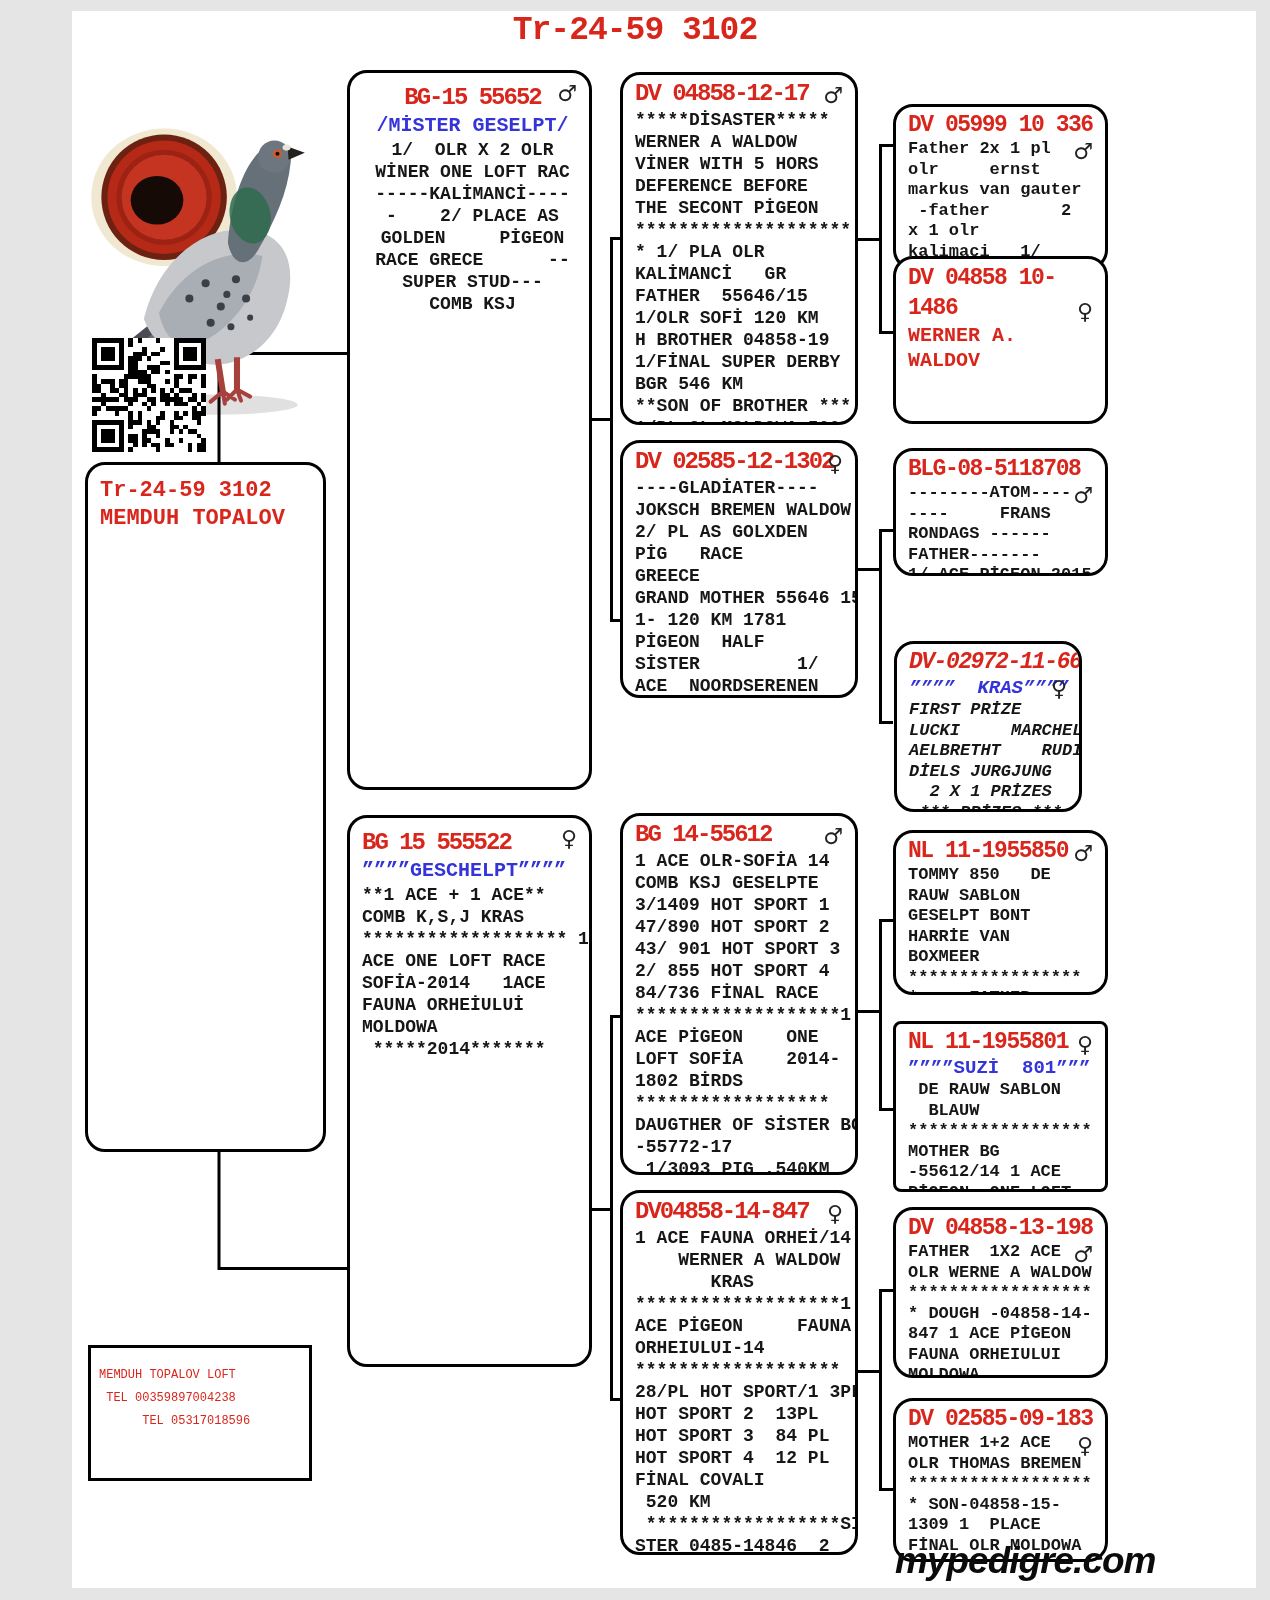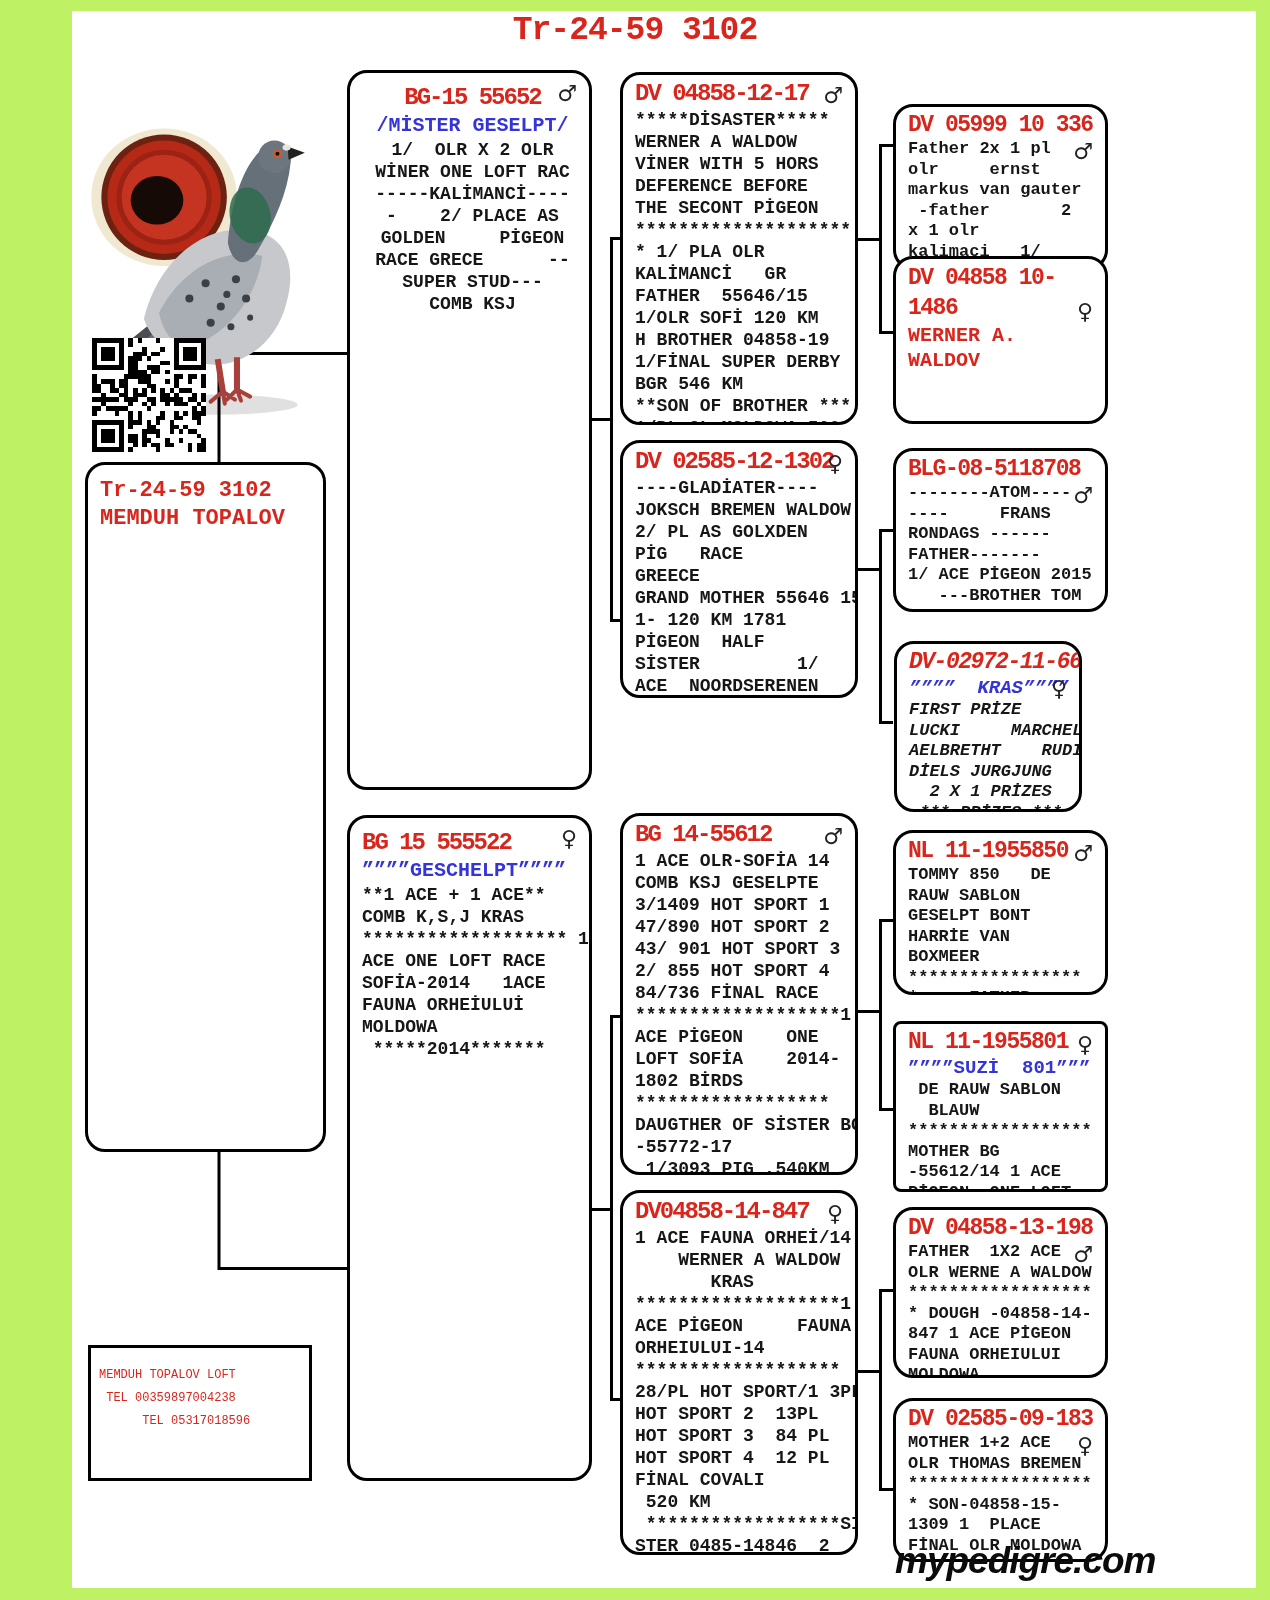--- a/index.html
+++ b/index.html
@@ -1,16 +1,16 @@
 <!DOCTYPE html>
 <html style="--red: #d9261c; --blue: #3434d8;"><head>
 <meta charset="utf-8">
 <style>
   html,body{margin:0;padding:0;background:#000;}
-  .stage{position:relative;width:1270px;height:1600px;background:#bef264;overflow:hidden;
+  .stage{position:relative;width:1270px;height:1600px;background:#e5e5e5;overflow:hidden;
          font-family:"Liberation Mono","DejaVu Sans Mono",monospace;}
   .paper{position:absolute;left:72px;top:11px;width:1184px;height:1577px;background:#ffffff;}
   .page-title{position:absolute;top:12px;left:0;width:1270px;text-align:center;
               font-weight:bold;font-size:33px;letter-spacing:-1px;color:var(--red);}
   .box{position:absolute;background:#fff;border:3px solid #000;box-sizing:border-box;
        overflow:hidden;padding:4px 6px 0 12px;}
   .rounded{border-radius:20px;}
   .ring{font-weight:bold;color:var(--red);font-size:24px;line-height:30px;
         letter-spacing:-2px;white-space:pre;}
   .pname{font-weight:bold;color:var(--blue);font-size:20px;line-height:26px;white-space:pre;}
@@ -310,21 +310,21 @@
 WİNER ONE LOFT RAC
 -----KALİMANCİ----
 -    2/ PLACE AS
 GOLDEN     PİGEON
 RACE GRECE      --
 SUPER STUD---
 COMB KSJ</div>
     <div class="sex">♂</div>
   </div>
 
-  <div class="box rounded mid" style="left:347px;top:815px;width:245px;height:666px;padding-top:10px;">
+  <div class="box rounded mid" style="left:347px;top:815px;width:245px;height:552px;padding-top:10px;">
     <div class="ring">BG 15 555522</div>
     <div class="pname">””””GESCHELPT””””</div>
     <div class="body-text">**1 ACE + 1 ACE**
 COMB K,S,J KRAS
 ******************* 1
 ACE ONE LOFT RACE
 SOFİA-2014   1ACE
 FAUNA ORHEİULUİ
 MOLDOWA
  *****2014*******</div>
@@ -421,21 +421,21 @@
   </div>
 
   <div class="box rounded right-col" style="left:893px;top:256px;width:215px;height:168px;">
     <div class="ring" style="line-height:30px;">DV 04858 10-
 1486</div>
     <div class="body-text red-body" style="font-size:20px;line-height:25px;">WERNER A.
 WALDOV</div>
     <div class="sex mid2">♀</div>
   </div>
 
-  <div class="box rounded right-col" style="left:893px;top:448px;width:215px;height:164px;">
+  <div class="box rounded right-col" style="left:893px;top:448px;width:215px;height:128px;">
     <div class="ring">BLG-08-5118708</div>
     <div class="body-text">--------ATOM----
 ----     FRANS
 RONDAGS ------
 FATHER-------
 1/ ACE PİGEON 2015
    ---BROTHER TOM
      16 X 1</div>
     <div class="sex low">♂</div>
   </div>

